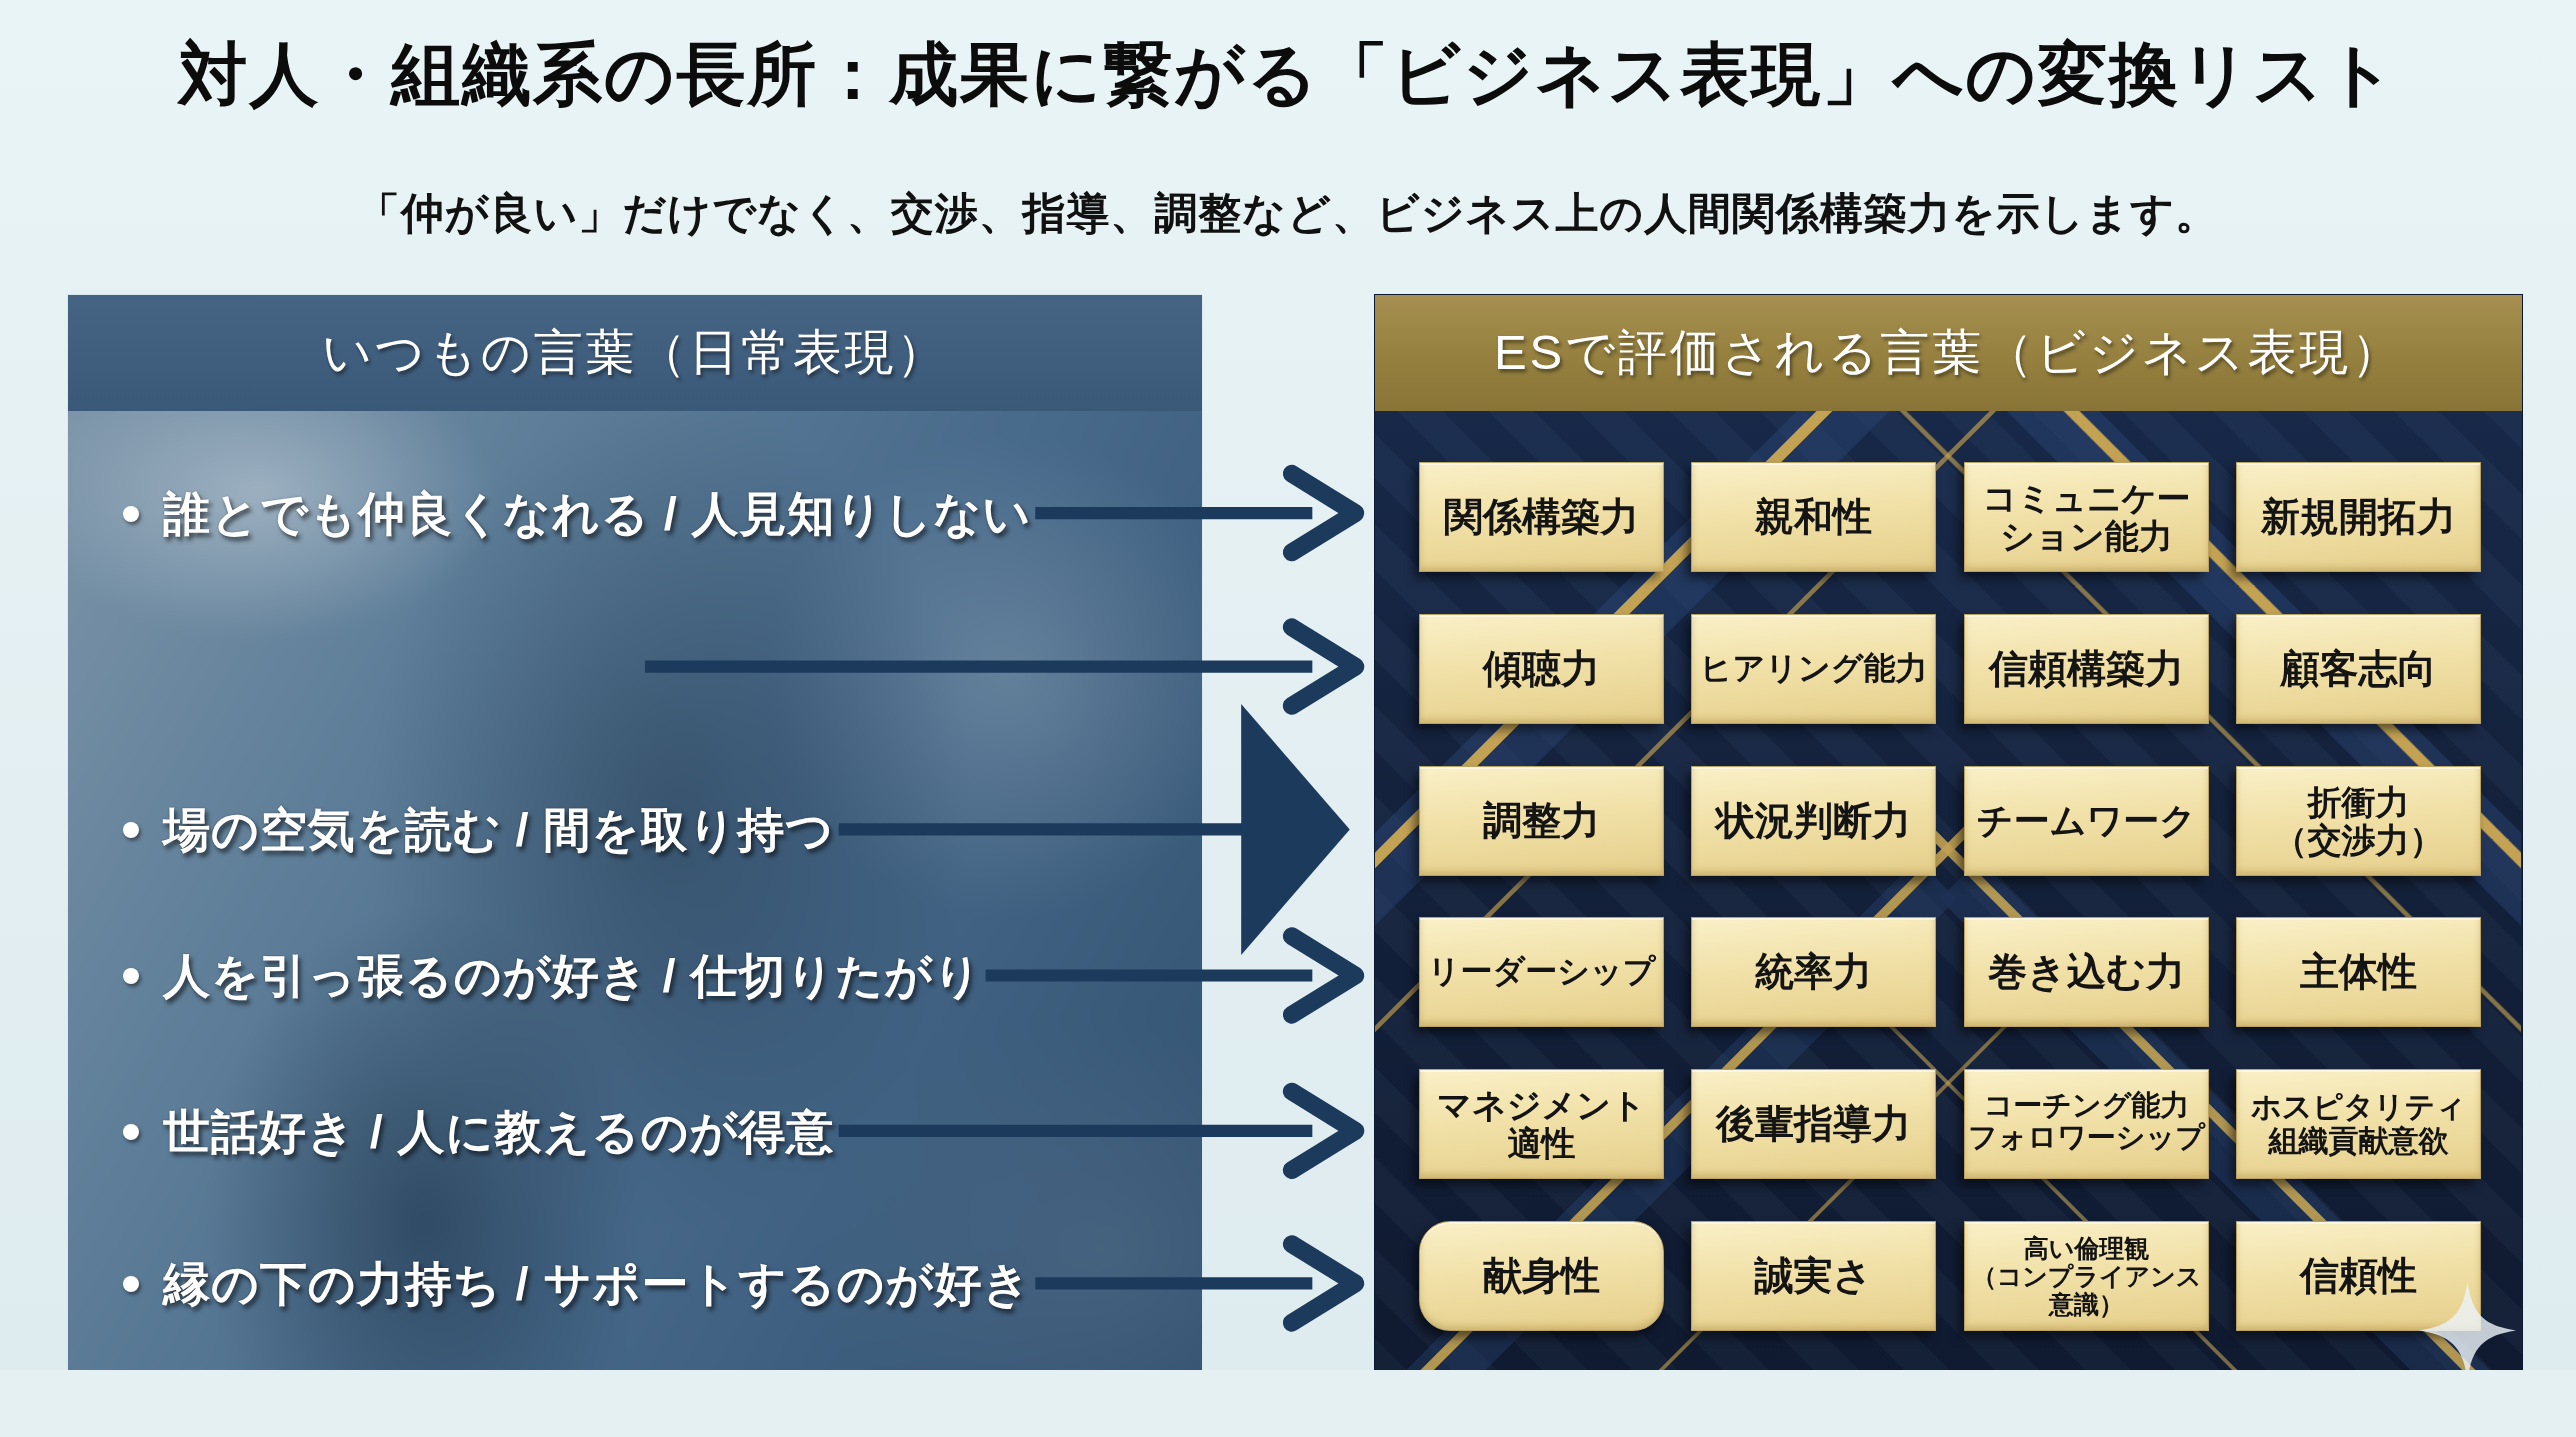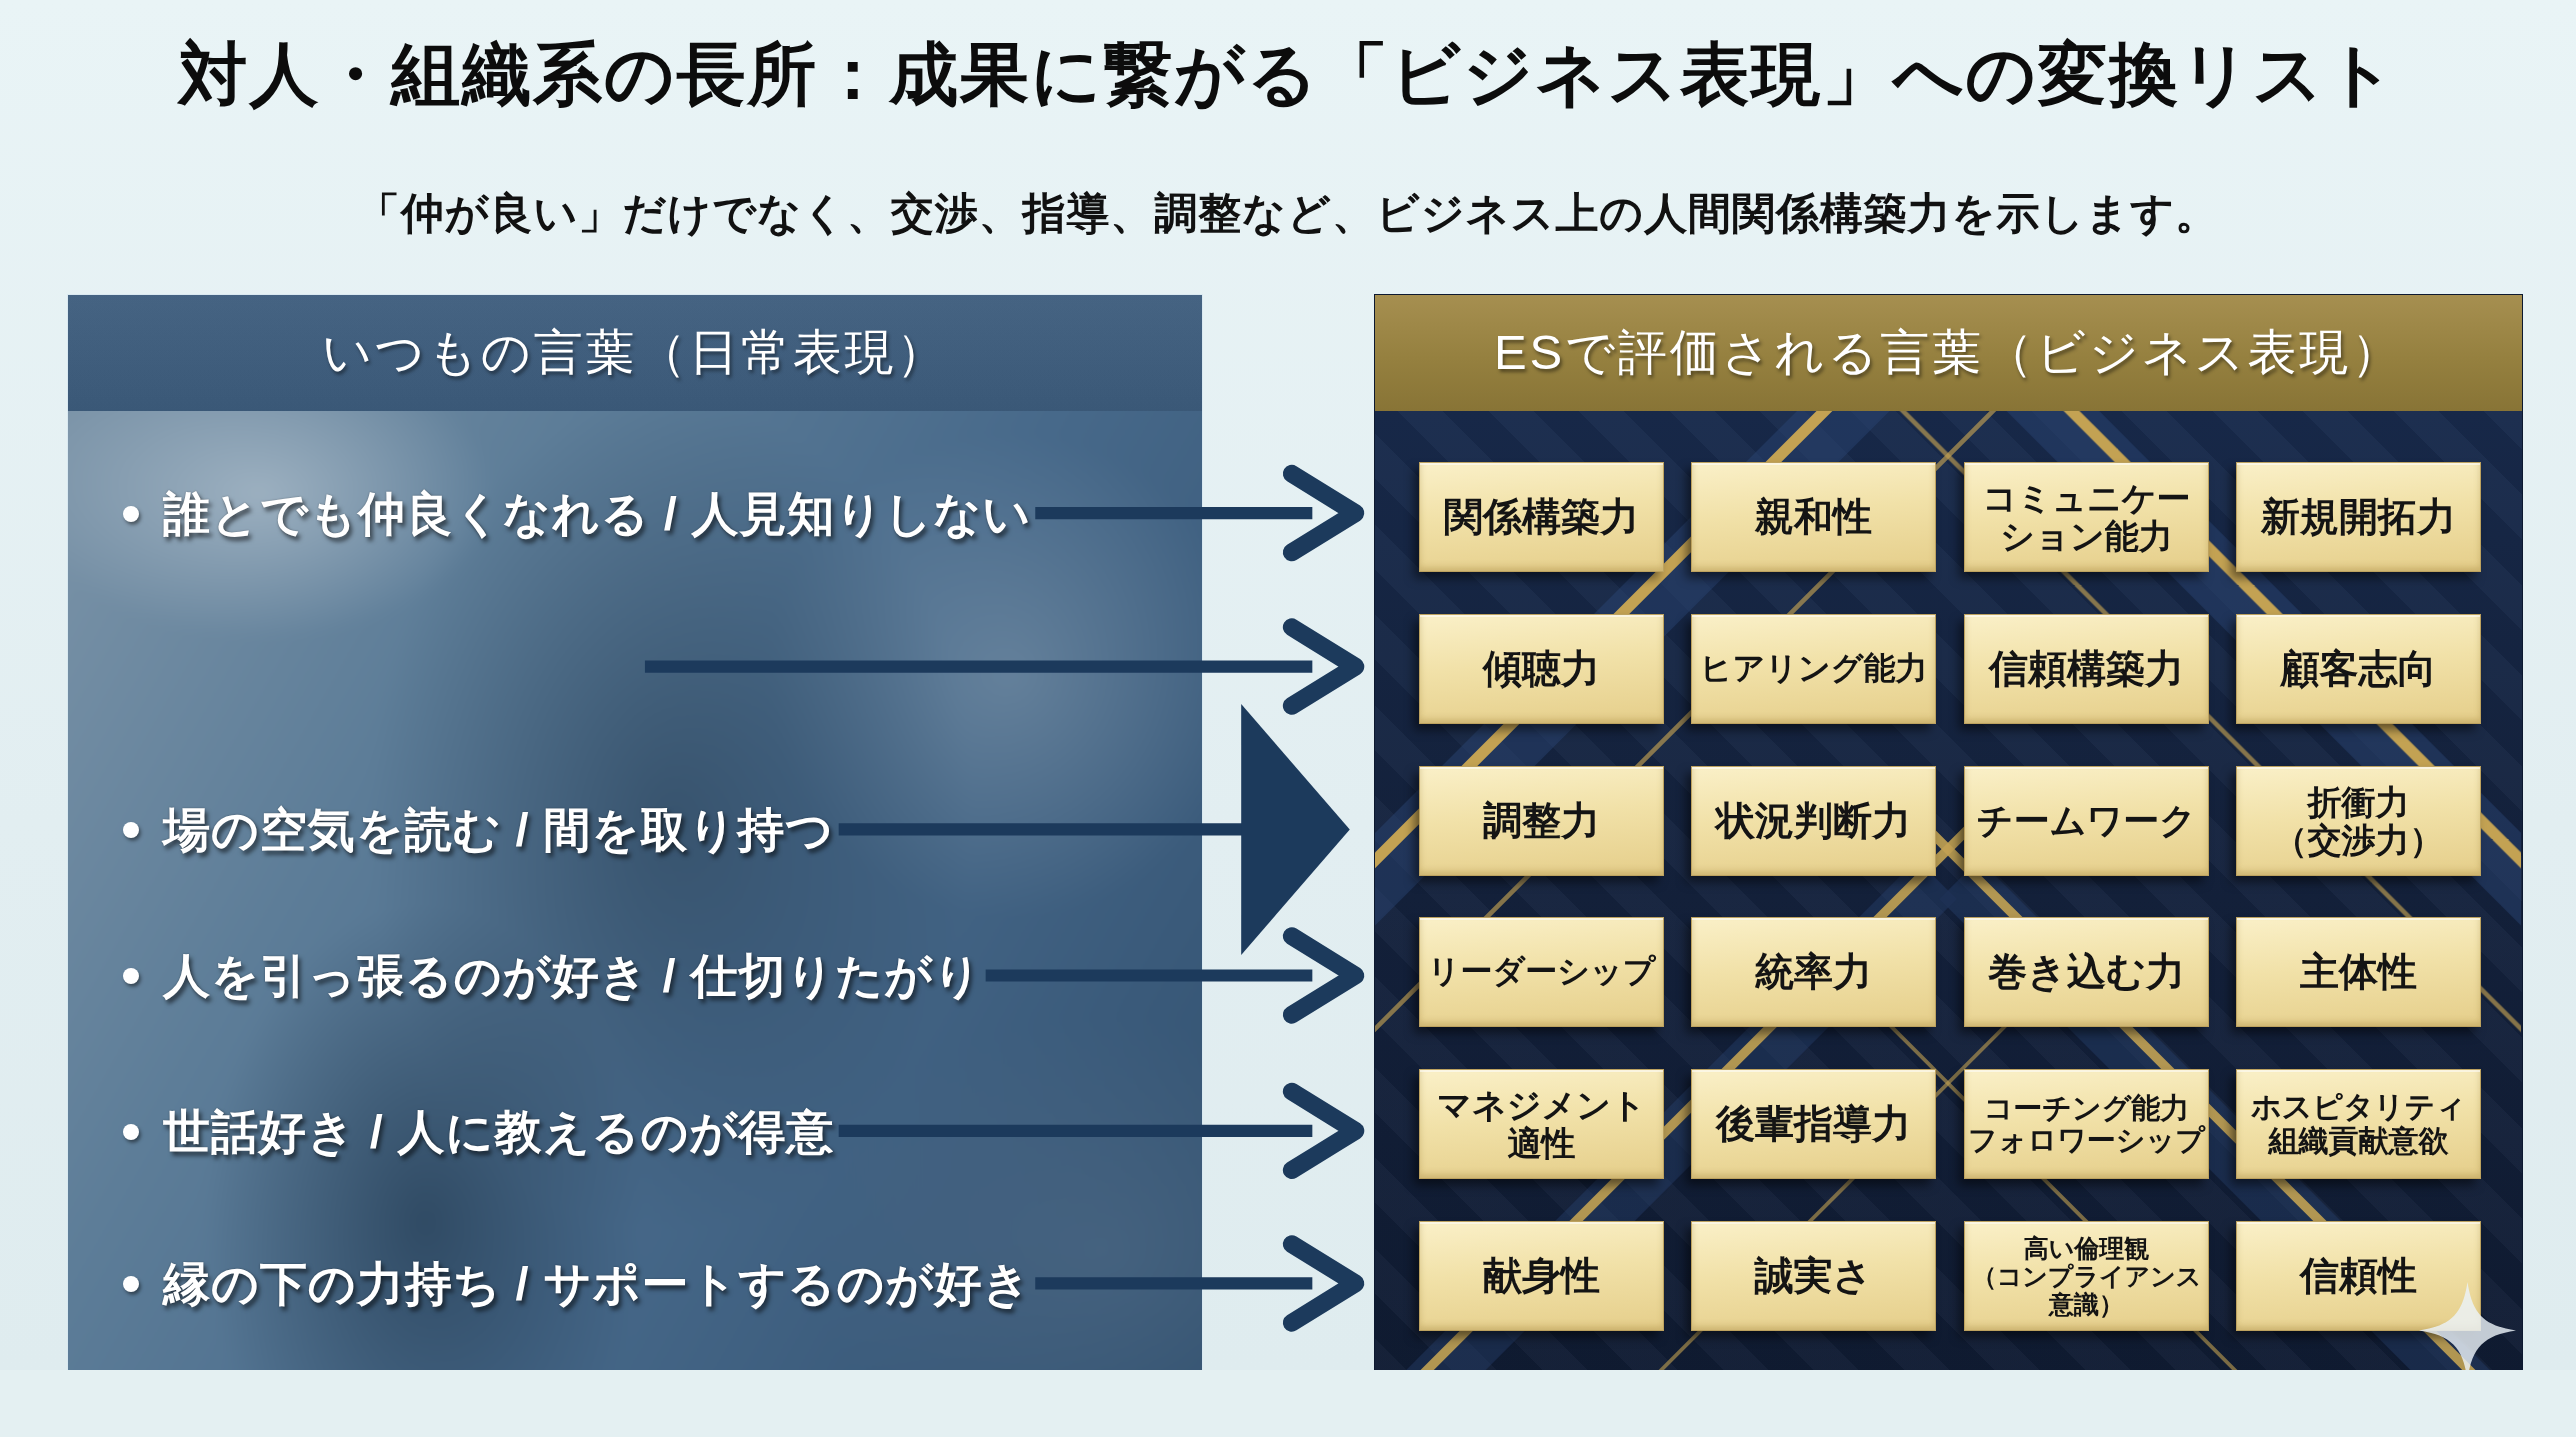--- a/index.html
+++ b/index.html
@@ -151,25 +151,25 @@
           <div class="badge" style="top: 355px; left: 589px; font-size: 36px;">チームワーク</div>
           <div class="badge" style="top: 355px; left: 861px; font-size: 34px;">折衝力
 （交渉力）</div>
           <div class="badge" style="top: 506px; left: 44px; font-size: 32px;">リーダーシップ</div>
           <div class="badge" style="top: 506px; left: 316px; font-size: 39px;">統率力</div>
           <div class="badge" style="top: 506px; left: 589px; font-size: 39px;">巻き込む力</div>
           <div class="badge" style="top: 506px; left: 861px; font-size: 39px;">主体性</div>
           <div class="badge" style="top: 658px; left: 44px; font-size: 34px;">マネジメント
 適性</div>
           <div class="badge" style="top: 658px; left: 316px; font-size: 39px;">後輩指導力</div>
-          <div class="badge" style="top: 658px; left: 589px; font-size: 29px;">コーチング能力
+          <div class="badge" style="top: 658px; left: 589px; font-size: 29px; font-family: Liberation Mono, monospace;">コーチング能力
 フォロワーシップ</div>
           <div class="badge" style="top: 658px; left: 861px; font-size: 30px;">ホスピタリティ
 組織貢献意欲</div>
-          <div class="badge" style="top: 810px; left: 44px; font-size: 39px;">献身性</div>
+          <div class="badge" style="top: 810px; left: 44px; font-size: 39px; border-radius: 31px;">献身性</div>
           <div class="badge" style="top: 810px; left: 316px; font-size: 39px;">誠実さ</div>
           <div class="badge" style="top: 810px; left: 589px; font-size: 25px;">高い倫理観
 （コンプライアンス
 意識）</div>
           <div class="badge" style="top: 810px; left: 861px; font-size: 39px;">信頼性</div>
         </div>
       <svg id="sparkle" width="97" height="103" viewBox="0 0 100 100">
         <path d="M50 0 C55 33 67 45 100 50 C67 55 55 67 50 100 C45 67 33 55 0 50 C33 45 45 33 50 0 Z" fill="rgba(236,243,249,0.82)"></path>
       </svg>
     </div>

